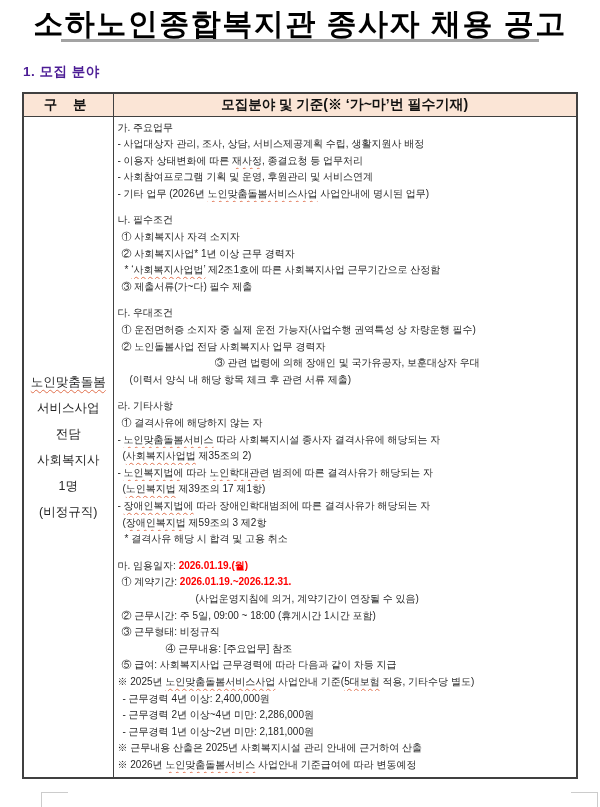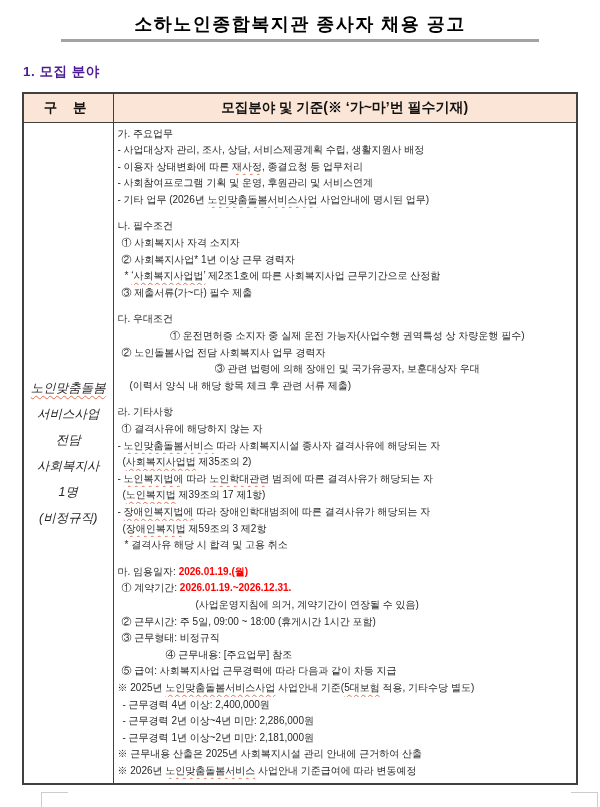--- a/index.html
+++ b/index.html
@@ -7,21 +7,21 @@
   body {
     font-family: "Liberation Sans", sans-serif;
     background: #ffffff;
     color: #262626;
     position: relative;
     overflow: hidden;
   }
   .title-wrap { padding-top: 10px; text-align: center; }
   .title-text {
     display: inline-block;
-    font-size: 18px;
+    font-size: 30px;
     font-weight: bold;
     letter-spacing: 1.5px;
     color: #000;
     line-height: 28px;
     white-space: nowrap;
   }
   .title-underline {
     width: 478px; height: 3px;
     background: var(--title-underline, #a3a3a3);
     margin: 1px auto 0 auto;
@@ -39,36 +39,36 @@
     width: 556px;
     margin: 11px 22px 0 22px;
     border: 2px solid var(--table-border, #404040);
   }
   table.recruit th, table.recruit td {
     border: 1px solid var(--table-border, #404040);
   }
   th.c1 { width: 90px; }
   thead th {
     background: var(--header-bg, #fbe5d6);
-    height: 29px;
+    height: 23px;
     font-size: 13.5px;
     font-weight: bold;
     color: #111;
     text-align: center;
     vertical-align: middle;
   }
   th.c1 .th-label { letter-spacing: 6px; }
   th.c2 .note { font-size: 14px; font-weight: bold; }
   td.left-cell {
     text-align: center;
     vertical-align: middle;
     font-size: 12.5px;
     color: #262626;
   }
-  #leftLines .line { height: 26px; line-height: 26px; font-style: italic; }
+  #leftLines .line { height: 26px; line-height: 26px; }
   td.right-cell {
     vertical-align: top;
     padding: 3px 3px 4px 4px;
     font-size: 10px;
     color: #262626;
   }
   #sections .line {
     height: 16.6px;
     line-height: 16.6px;
     white-space: nowrap;
@@ -131,21 +131,21 @@
             </div>
             <div class="sec">
               <div class="line"><span>나. 필수조건</span></div>
               <div class="line" style="padding-left: 4px;"><span>① 사회복지사 자격 소지자</span></div>
               <div class="line" style="padding-left: 4px;"><span>② 사회복지사업* 1년 이상 근무 경력자</span></div>
               <div class="line" style="padding-left: 7px;"><span>* </span><span class="sq">‘사회복지사업법’</span><span> 제2조1호에 따른 사회복지사업 근무기간으로 산정함</span></div>
               <div class="line" style="padding-left: 4px;"><span>③ 제출서류(가~다) 필수 제출</span></div>
             </div>
             <div class="sec">
               <div class="line"><span>다. 우대조건</span></div>
-              <div class="line" style="padding-left: 4px; text-align: center;"><span>① 운전면허증 소지자 중 실제 운전 가능자(사업수행 권역특성 상 차량운행 필수)</span></div>
+              <div class="line" style="padding-left: 4px;"><span>① 운전면허증 소지자 중 실제 운전 가능자(사업수행 권역특성 상 차량운행 필수)</span></div>
               <div class="line" style="padding-left: 4px;"><span>② 노인돌봄사업 전담 사회복지사 업무 경력자</span></div>
               <div class="line" style="padding-left: 4px; text-align: center;"><span>③ 관련 법령에 의해 장애인 및 국가유공자, 보훈대상자 우대</span></div>
               <div class="line" style="padding-left: 12px;"><span>(이력서 양식 내 해당 항목 체크 후 관련 서류 제출)</span></div>
             </div>
             <div class="sec">
               <div class="line"><span>라. 기타사항</span></div>
               <div class="line" style="padding-left: 4px;"><span>① 결격사유에 해당하지 않는 자</span></div>
               <div class="line"><span>- </span><span class="sq">노인맞춤돌봄서비스</span><span> 따라 사회복지시설 종사자 결격사유에 해당되는 자</span></div>
               <div class="line" style="padding-left: 5px;"><span>(</span><span class="sq">사회복지사업법</span><span> 제35조의 2)</span></div>
               <div class="line"><span>- </span><span class="sq">노인복지법에</span><span> 따라 </span><span class="sq">노인학대관련</span><span> 범죄에 따른 결격사유가 해당되는 자</span></div>

